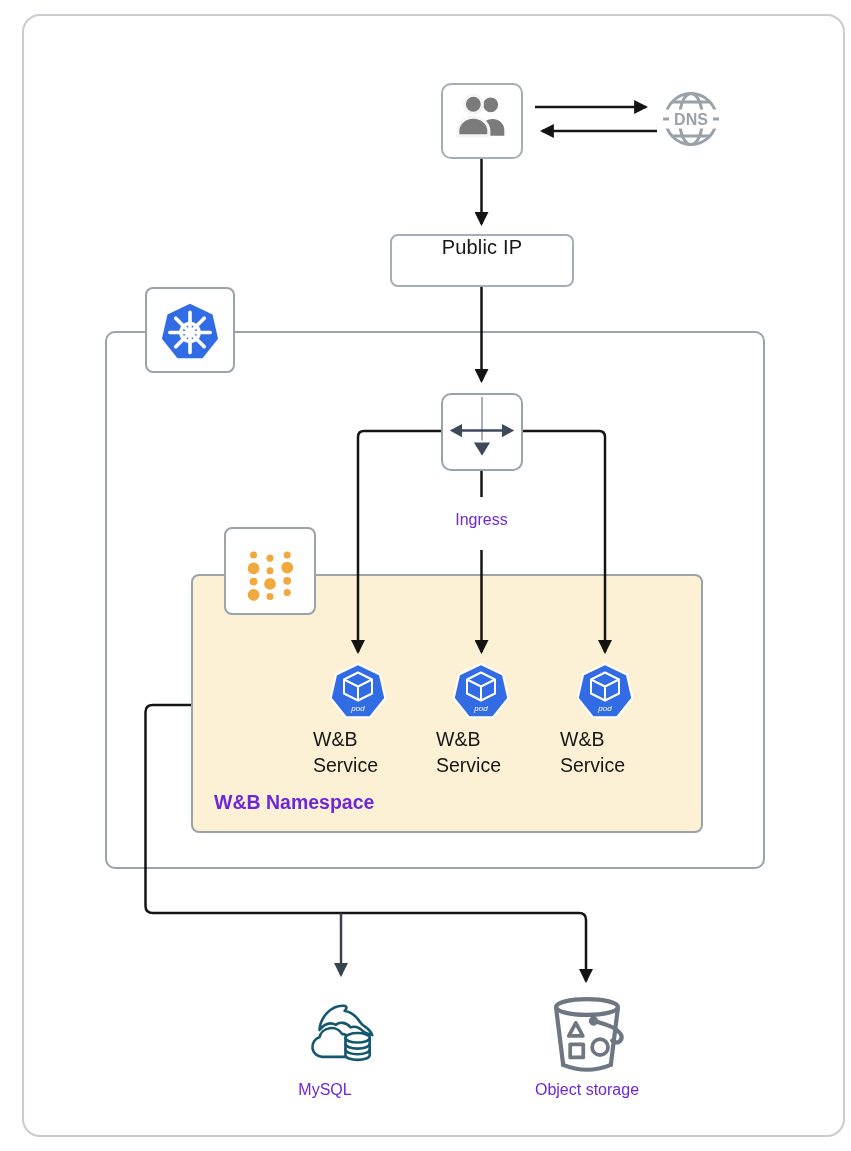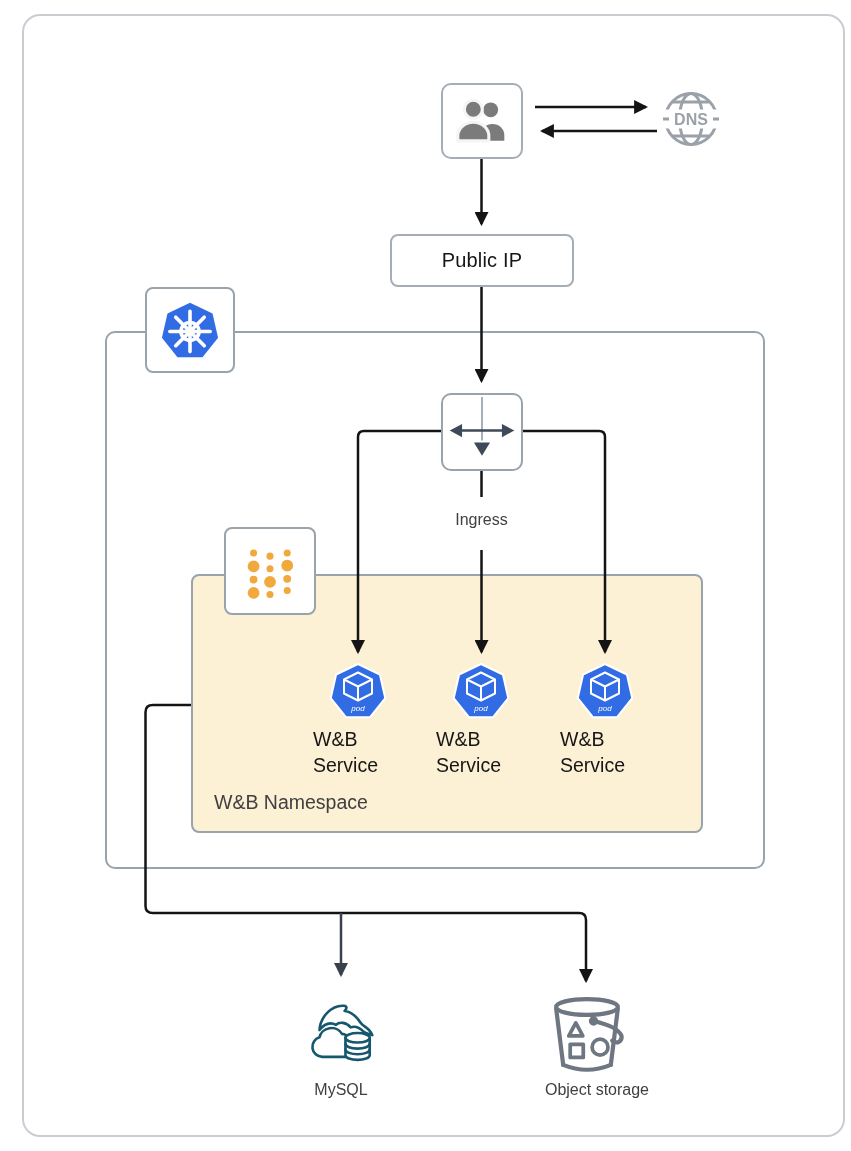--- a/index.html
+++ b/index.html
@@ -23,46 +23,46 @@
     position: absolute; background: #ffffff;
     border: 2px solid #99A3AC; z-index: 2;
   }
   #cluster-box { left: 97px; top: 331px; width: 660px; height: 538px; border-radius: 10px; }
   #namespace-box { left: 183px; top: 574px; width: 512px; height: 259px; border-radius: 8px; background: #FCF0D5; }
   #connector-layer { position: absolute; left: 0; top: 0; z-index: 3; }
   .node { position: absolute; z-index: 4; }
   .icon-card {
     position: absolute; background: #ffffff;
     border: 2px solid #A0A9B2; z-index: 4;
-    display: flex; align-items: center; justify-content: center;
+    display: flex; align-items: flex-start; justify-content: center;
   }
   #users-box { left: 433px; top: 83px; width: 82px; height: 76px; border-radius: 10px; border-color: #A5ADB6; }
   #dns-node { left: 653px; top: 89px; width: 60px; height: 60px; }
   #public-ip-box {
     left: 382px; top: 234px; width: 184px; height: 53px;
     border-radius: 8px; border-color: #A5ADB6;
     font-size: 20px; letter-spacing: 0.2px;
   }
   #k8s-box { left: 137px; top: 287px; width: 90px; height: 86px; border-radius: 8px; border-color: #99A3AC; padding: 6px; }
   #ingress-box { left: 433px; top: 393px; width: 82px; height: 78px; border-radius: 10px; border-color: #99A3AC; }
   #ingress-label { left: 423px; top: 511px; width: 101px; text-align: center; font-size: 16px; }
   #ns-icon-box { left: 216px; top: 527px; width: 92px; height: 88px; border-radius: 8px; border-color: #99A3AC; padding: 8px; }
   .pod-node { top: 660px; width: 62px; height: 62px; font-style: italic; }
   #pod-1 { left: 319px; } #pod-2 { left: 442px; } #pod-3 { left: 566px; }
   .pod-label {
     position: absolute; top: 727px; width: 90px; z-index: 4;
     font-size: 19.5px; line-height: 25.5px;
   }
   #pod-label-1 { left: 305px; } #pod-label-2 { left: 428px; } #pod-label-3 { left: 552px; }
-  #namespace-label { left: 206px; top: 791px; font-size: 19.5px; z-index: 4; }
+  #namespace-label { left: 206px; top: 791px; font-size: 19.5px; z-index: 4; font-weight: bold; }
   #mysql-node { left: 295px; top: 992px; width: 78px; height: 76px; }
-  #mysql-label { left: 283px; top: 1081px; width: 100px; text-align: center; font-size: 16px; }
+  #mysql-label { left: 267px; top: 1081px; width: 100px; text-align: center; font-size: 16px; }
   #storage-node { left: 537px; top: 993px; width: 84px; height: 84px; }
-  #storage-label { left: 517px; top: 1081px; width: 124px; text-align: right; font-size: 16px; }
-  .label { position: absolute; z-index: 4; color: #404040; }
+  #storage-label { left: 517px; top: 1081px; width: 124px; text-align: center; font-size: 16px; }
+  .label { position: absolute; z-index: 4; color: #6d28d9; }
   svg { display: block; }
 </style>
 </head>
 <body>
 
 <div class="canvas">
 
   <div class="frame"></div>
 
   <div id="cluster-box" class="container-box"></div>

